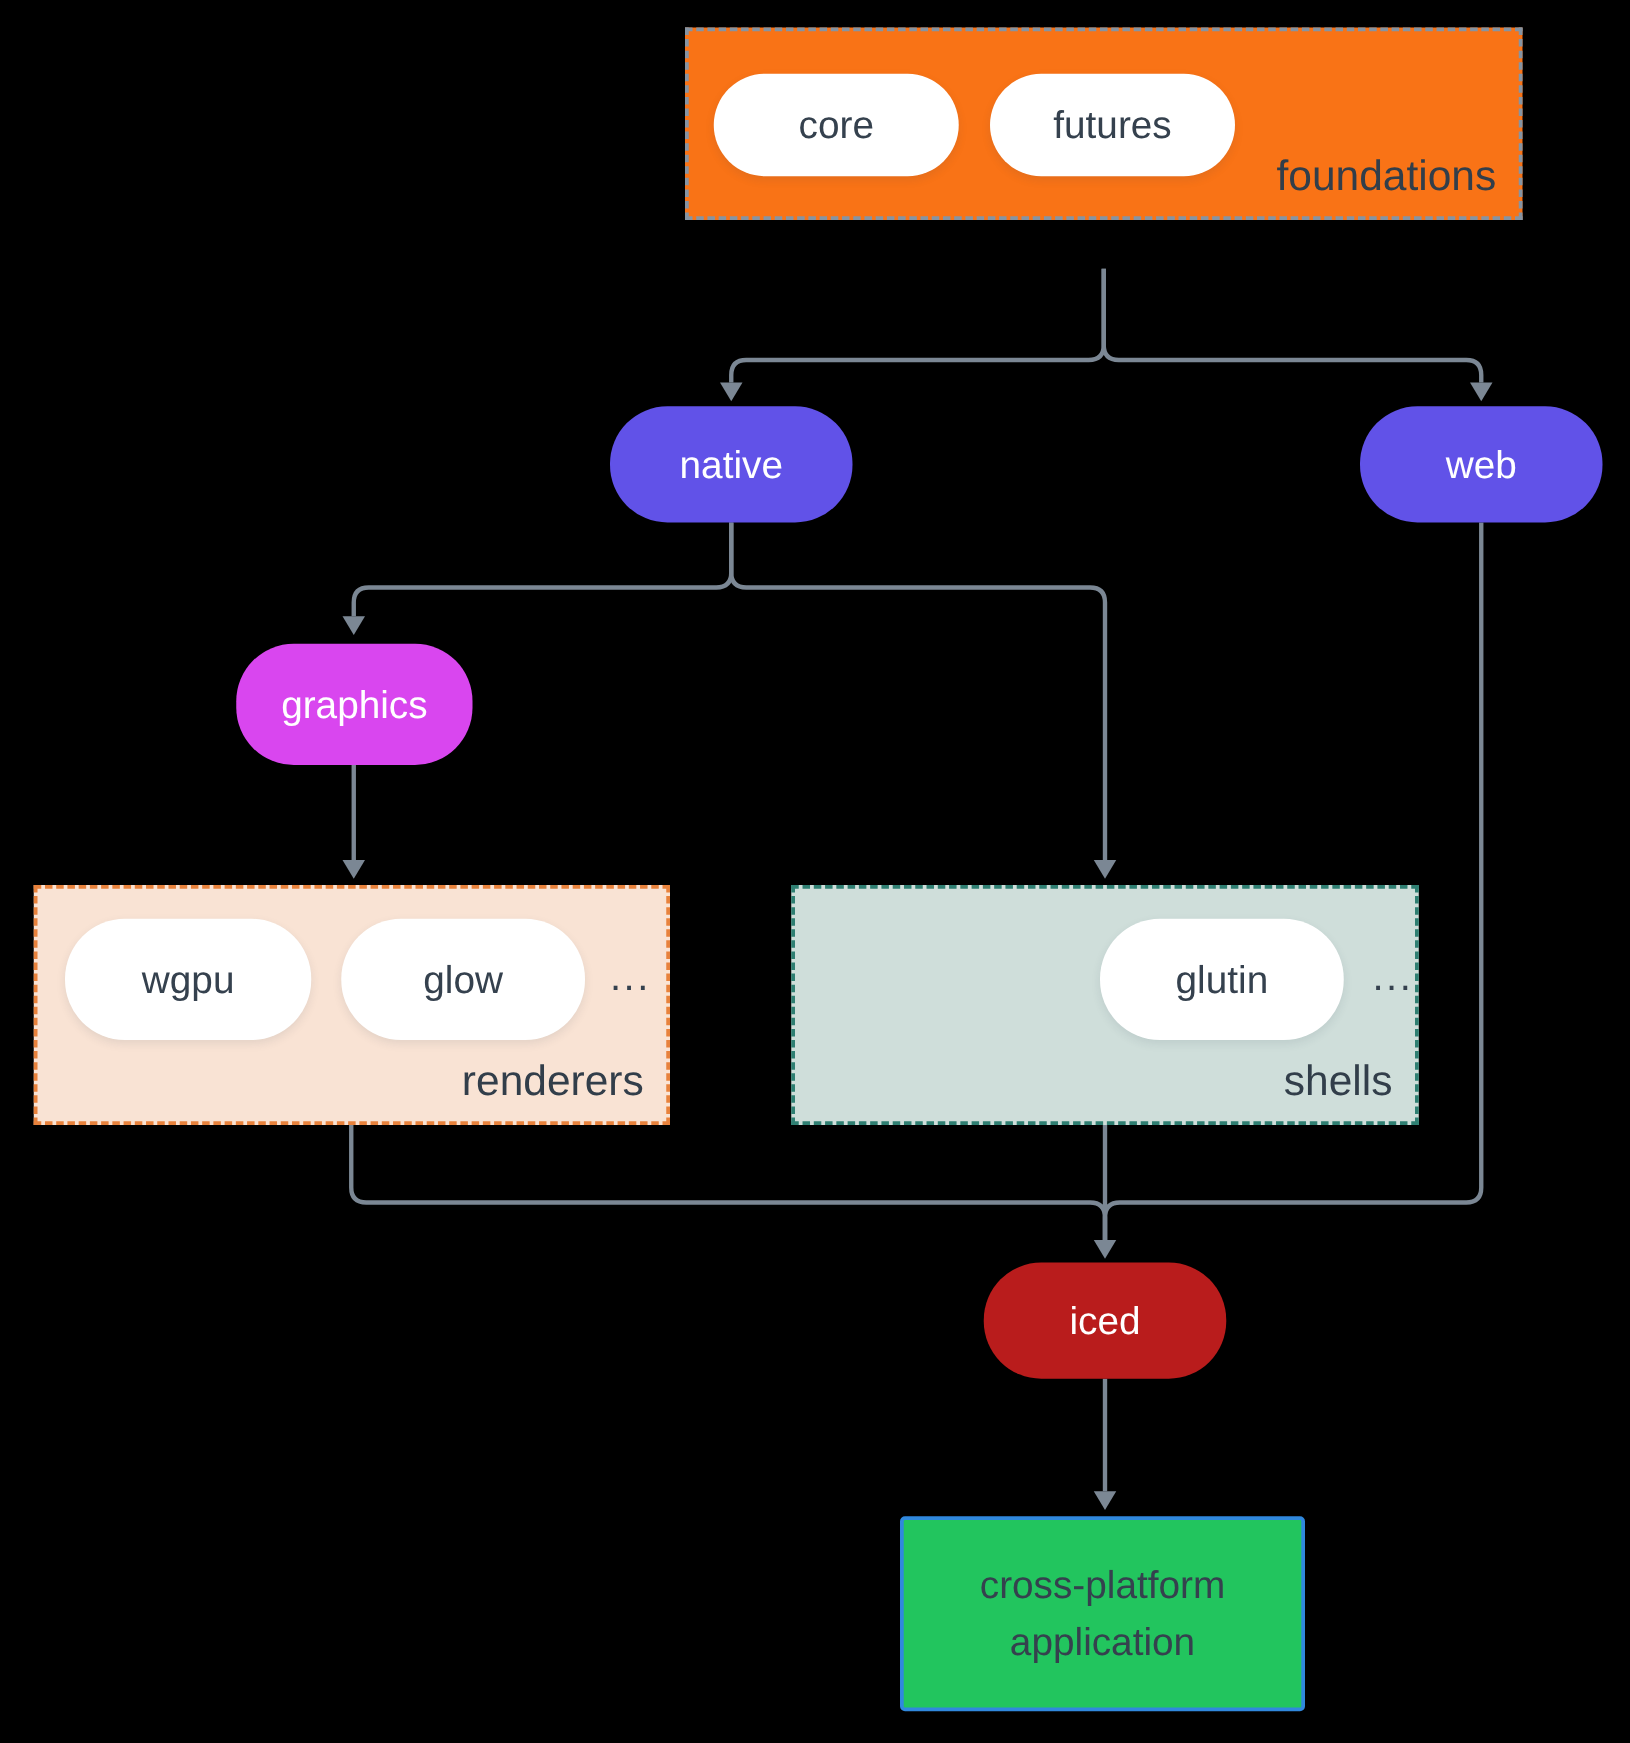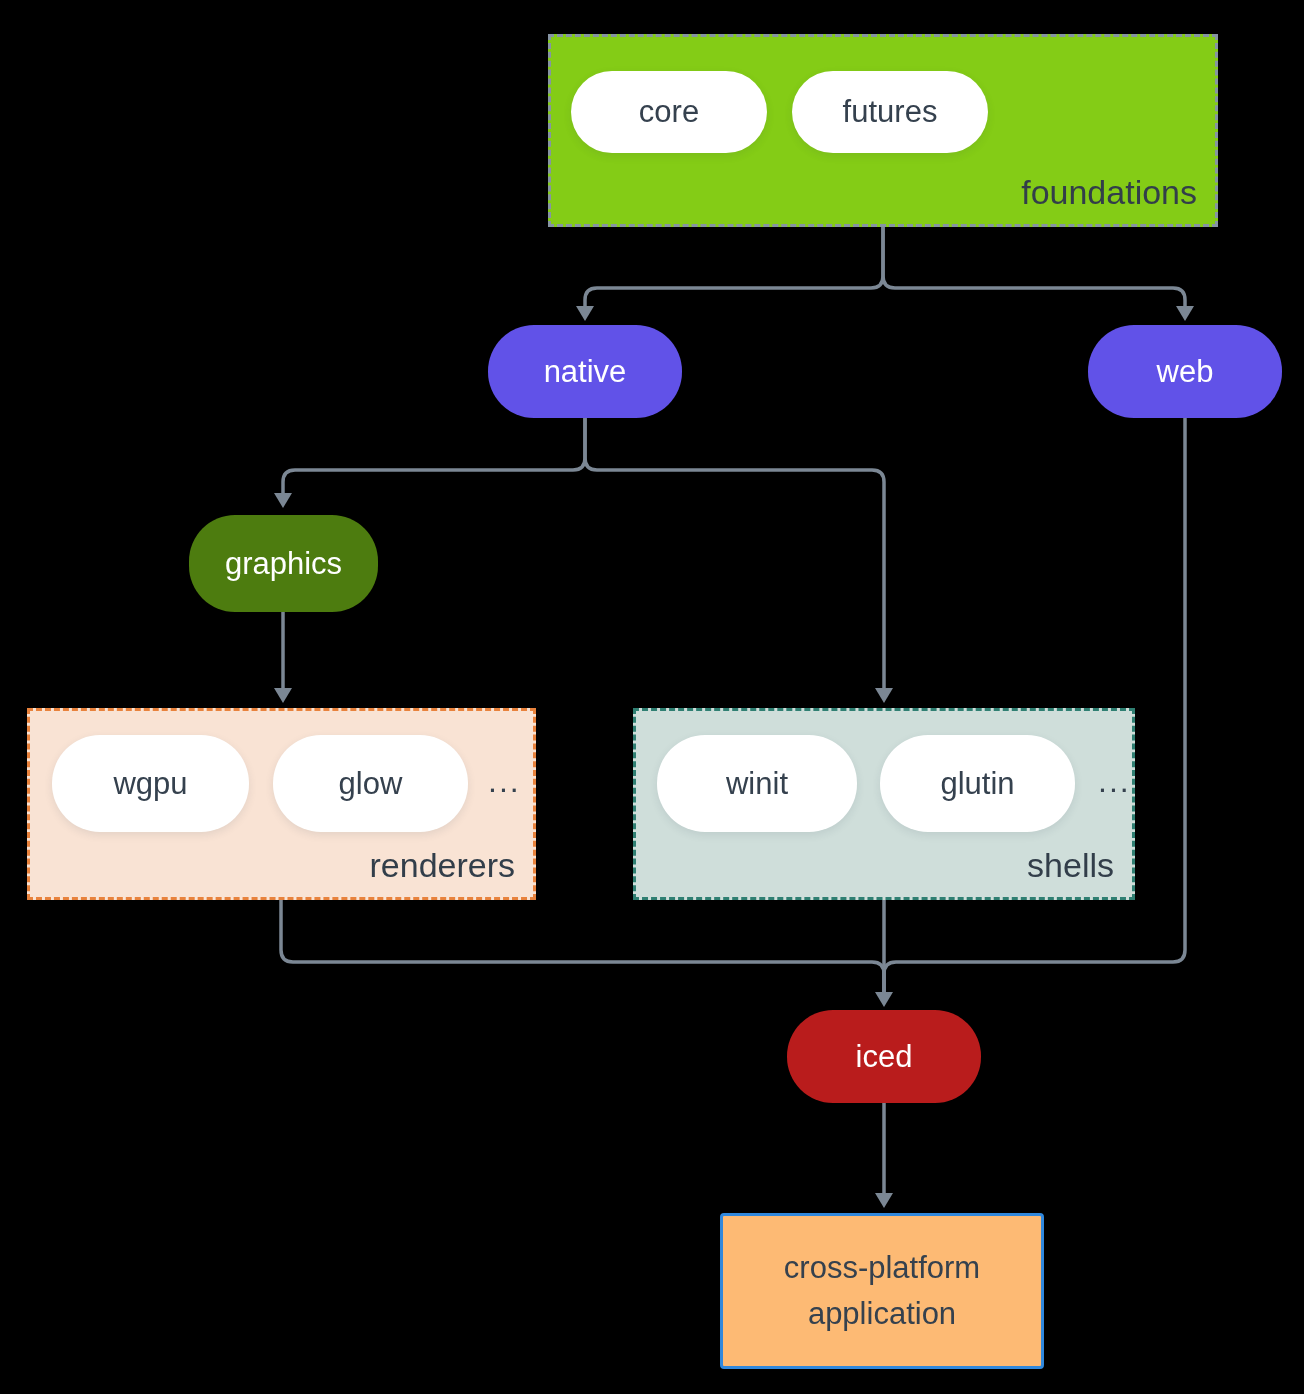--- a/index.html
+++ b/index.html
@@ -20,24 +20,23 @@
     left: 0; top: 0;
     width: 1304px; height: 1394px;
     z-index: 0;
   }
   .group {
     position: absolute;
     box-sizing: border-box;
     z-index: 1;
   }
   .group.foundations {
-    left: 548px; top: 22px; width: 670px; height: 193px;
-    background: #84cc16;
+    left: 548px; top: 22px; width: 670px; height: 154px;
+    background: #f97316;
     border: 3px dashed #8694a3;
-    margin-top: 12px;
   }
   .group.renderers {
     left: 27px; top: 708px; width: 509px; height: 192px;
     background: #f9e3d4;
     border: 3px dashed #e8823c;
   }
   .group.shells {
     left: 633px; top: 708px; width: 502px; height: 192px;
     background: #cfdeda;
     border: 3px dashed #2f7f72;
@@ -64,33 +63,33 @@
     position: absolute;
     border-radius: 46px;
     display: flex;
     align-items: center;
     justify-content: center;
     font-size: 31px;
     color: #ffffff;
     z-index: 2;
   }
   .node.purple { background: #6152e8; }
-  .node.orange { background: #4d7c0f; }
+  .node.orange { background: #d946ef; }
   .node.blue   { background: #b91c1c; }
   .dots {
     position: absolute;
     font-size: 32px;
     color: #35414e;
     letter-spacing: 2px;
   }
   .app-box {
     position: absolute;
     left: 720px; top: 1213px; width: 324px; height: 156px;
     box-sizing: border-box;
-    background: #fdba74;
+    background: #22c55e;
     border: 3px solid #3088dd;
     border-radius: 4px;
     display: flex;
     align-items: center;
     justify-content: center;
     text-align: center;
     font-size: 31px;
     line-height: 1.5;
     color: #35414e;
     z-index: 2;
@@ -142,21 +141,20 @@
   <div class="node orange" style="left:189px; top:515px; width:189px; height:97px;">graphics</div>
 
   <div class="group renderers">
     <div class="pill" style="left:22px; top:24px; width:197px; height:97px;">wgpu</div>
     <div class="pill" style="left:243px; top:24px; width:195px; height:97px;">glow</div>
     <div class="dots" style="left:458px; top:52px;">...</div>
     <div class="group-label">renderers</div>
   </div>
 
   <div class="group shells">
-    <div class="pill" style="left:21px; top:24px; width:200px; height:97px;">winit</div>
     <div class="pill" style="left:244px; top:24px; width:195px; height:97px;text-align:center;">glutin</div>
     <div class="dots" style="left:462px; top:52px;">...</div>
     <div class="group-label">shells</div>
   </div>
 
   <div class="node blue" style="left:787px; top:1010px; width:194px; height:93px;">iced</div>
 
   <div class="app-box">cross-platform application</div>
 
 </div>

